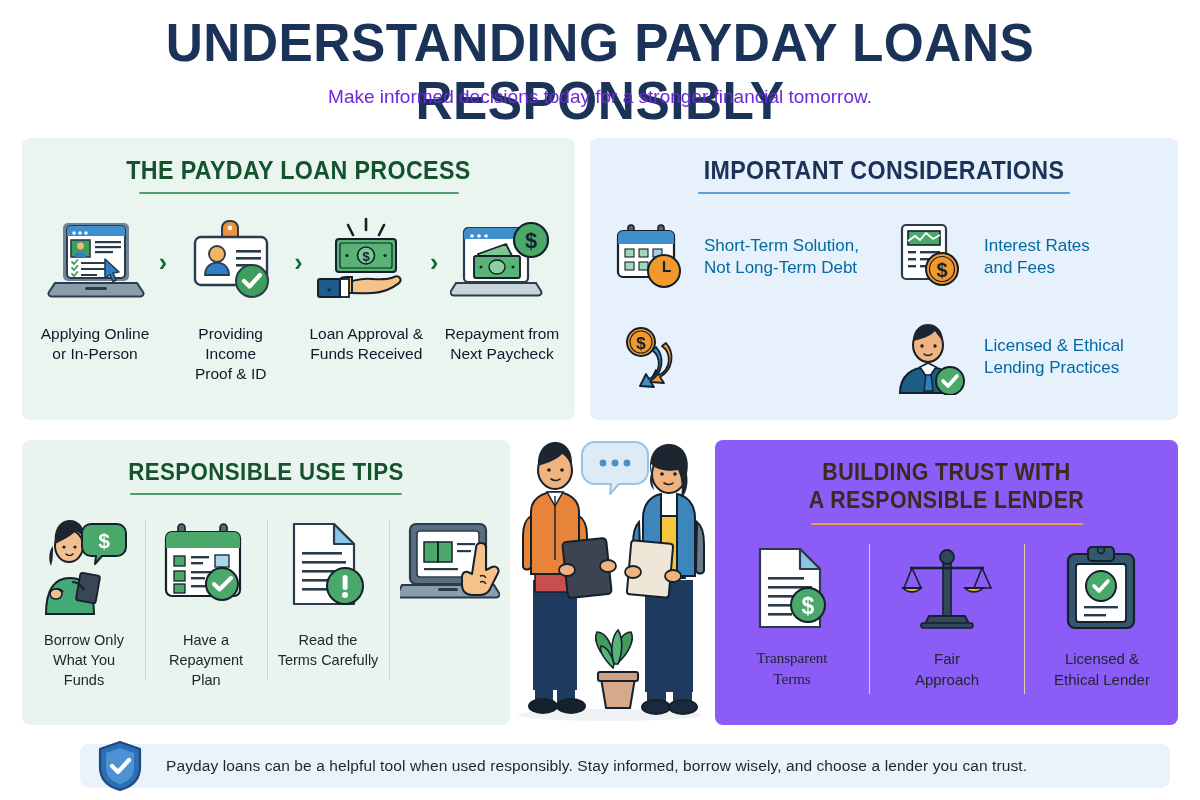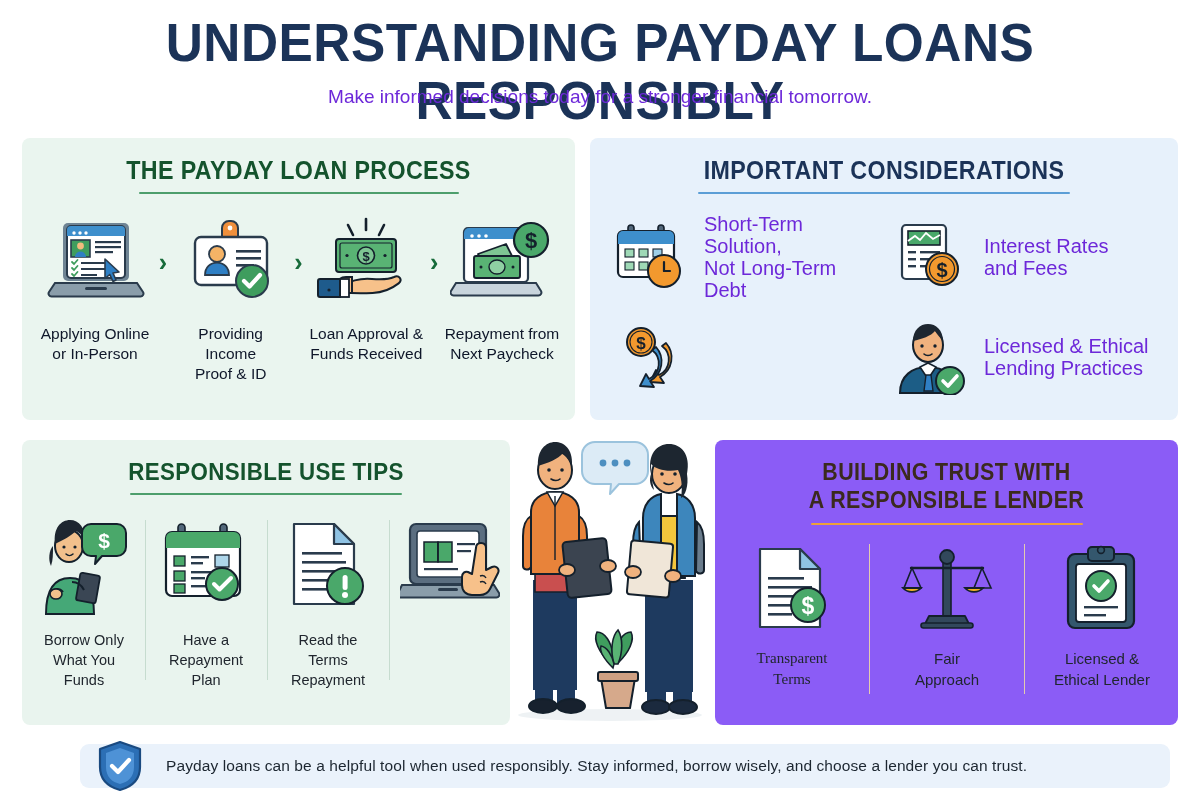--- a/index.html
+++ b/index.html
@@ -65,21 +65,21 @@
   }
 
   
   .consider-grid {
     position:absolute; left:22px; top:74px; width:546px; height:190px;
     display:grid; grid-template-columns: 1fr 1fr; grid-template-rows: 1fr 1fr;
     column-gap: 14px; row-gap: 10px;
   }
   .consider-item { display:flex; align-items:center; gap:14px; }
   .consider-art { width:78px; height:78px; flex:0 0 78px; display:flex; align-items:center; justify-content:center; }
-  .consider-label { font-size:20px; line-height:22px; color:#6d28d9; }
+  .consider-label { font-size:17px; line-height:22px; color:#0369a1; }
 
   
   .tips-row {
     position:absolute; left:10px; top:72px; width:470px; height:200px;
     display:flex; align-items:flex-start; justify-content:space-between;
   }
   .tip { width:104px; text-align:center; position:relative; }
   .tip-art { height:108px; display:flex; align-items:center; justify-content:center; }
   .tip-label { margin-top:10px; font-size:14.5px; line-height:20px; color:#20262e; }
   .vdiv { width:1px; height:160px; background:#c6dccf; margin-top:8px; }
@@ -391,21 +391,21 @@
               <rect x="18" y="68" width="26" height="2.6"></rect>
             </g>
             <circle cx="61" cy="66" r="18" fill="#4aa86a" stroke="#14202c" stroke-width="2"></circle>
             <g fill="#fff">
                 <rect x="58.6" y="55" width="5" height="15" rx="2.5"></rect>
                 <circle cx="61" cy="75" r="3"></circle>
               </g>
           </svg>
         </div>
         <div class="tip-label" style="white-space: pre-line;">Read the
-Terms Repayment</div>
+Terms Carefully</div>
       </div>
 
       <div class="vdiv"></div>
 
       <div class="tip">
         <div class="tip-art">
           <svg width="100" height="92" viewBox="0 0 100 92">
             <rect x="10" y="4" width="76" height="60" rx="6" fill="#5b6e80" stroke="#2a3b4c" stroke-width="2.2"></rect>
             <rect x="17" y="11" width="62" height="46" rx="3" fill="#fff" stroke="#2a3b4c" stroke-width="1.6"></rect>
             <path d="M24 22h14v20H24z" fill="#4aa86a" stroke="#14202c" stroke-width="1.5"></path>

